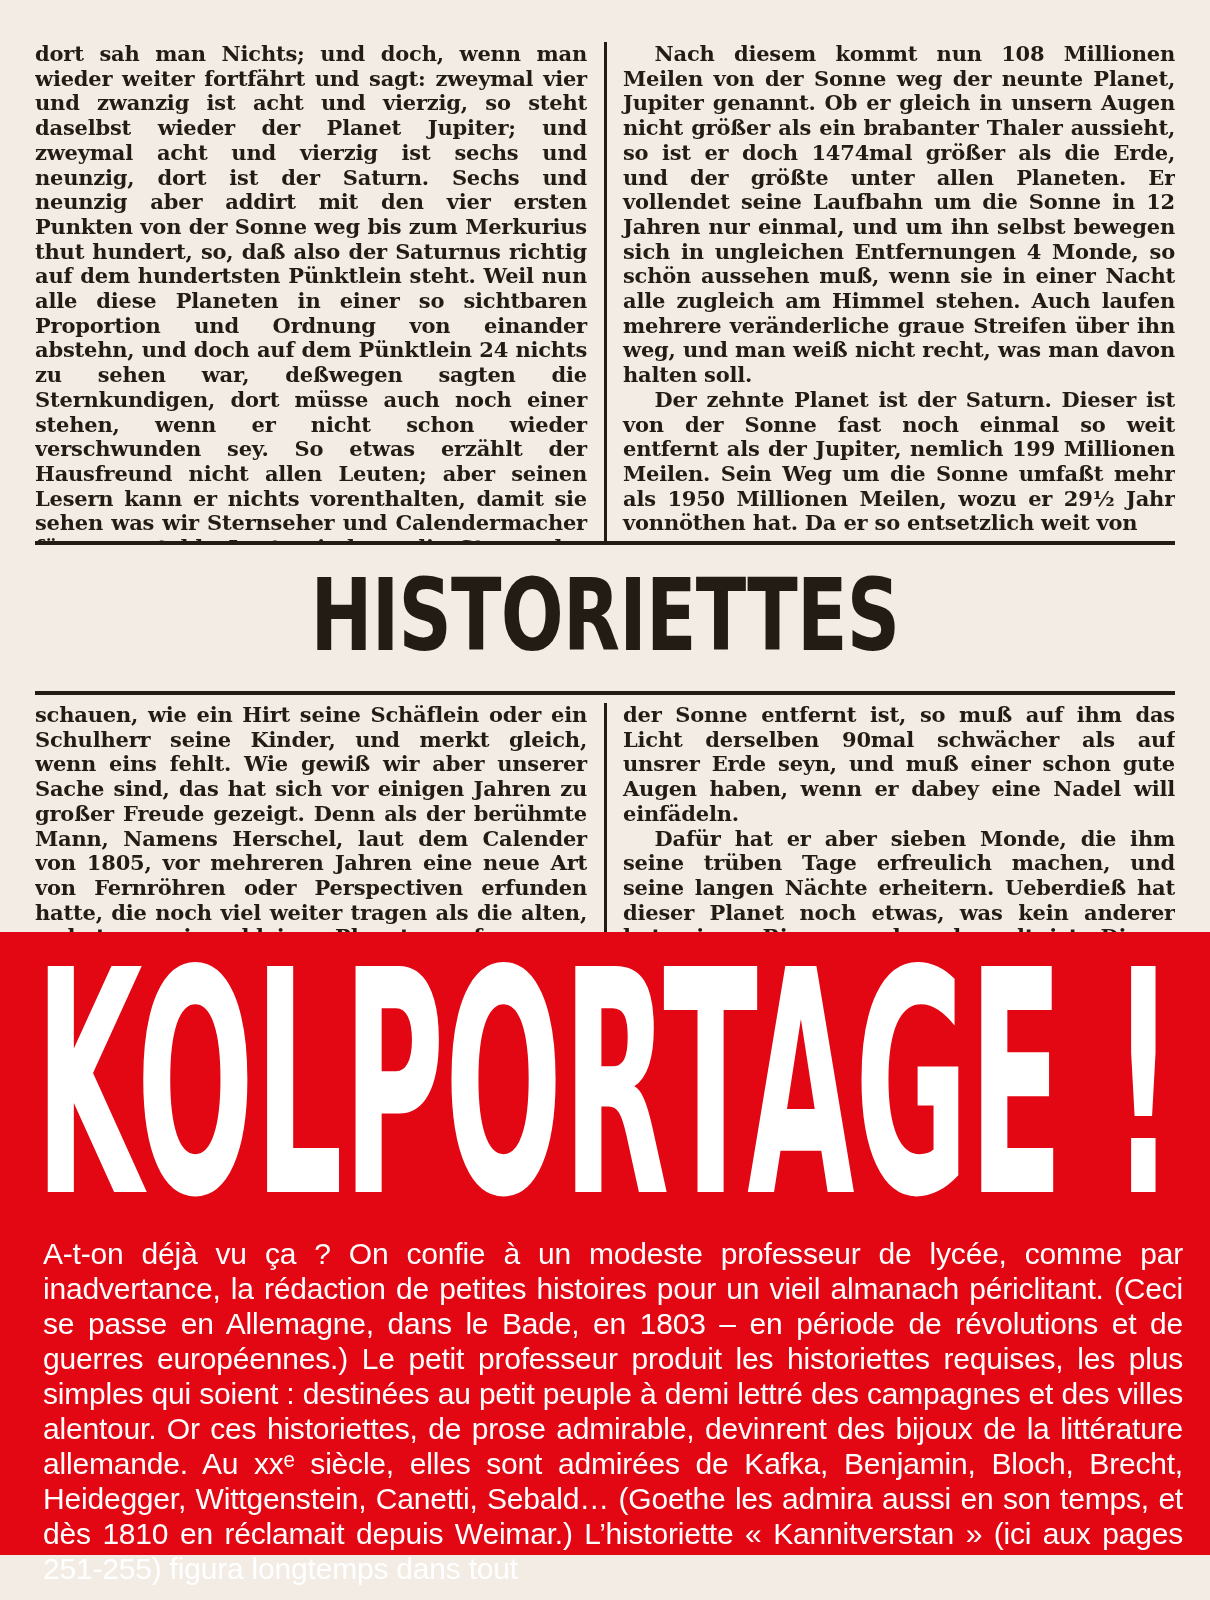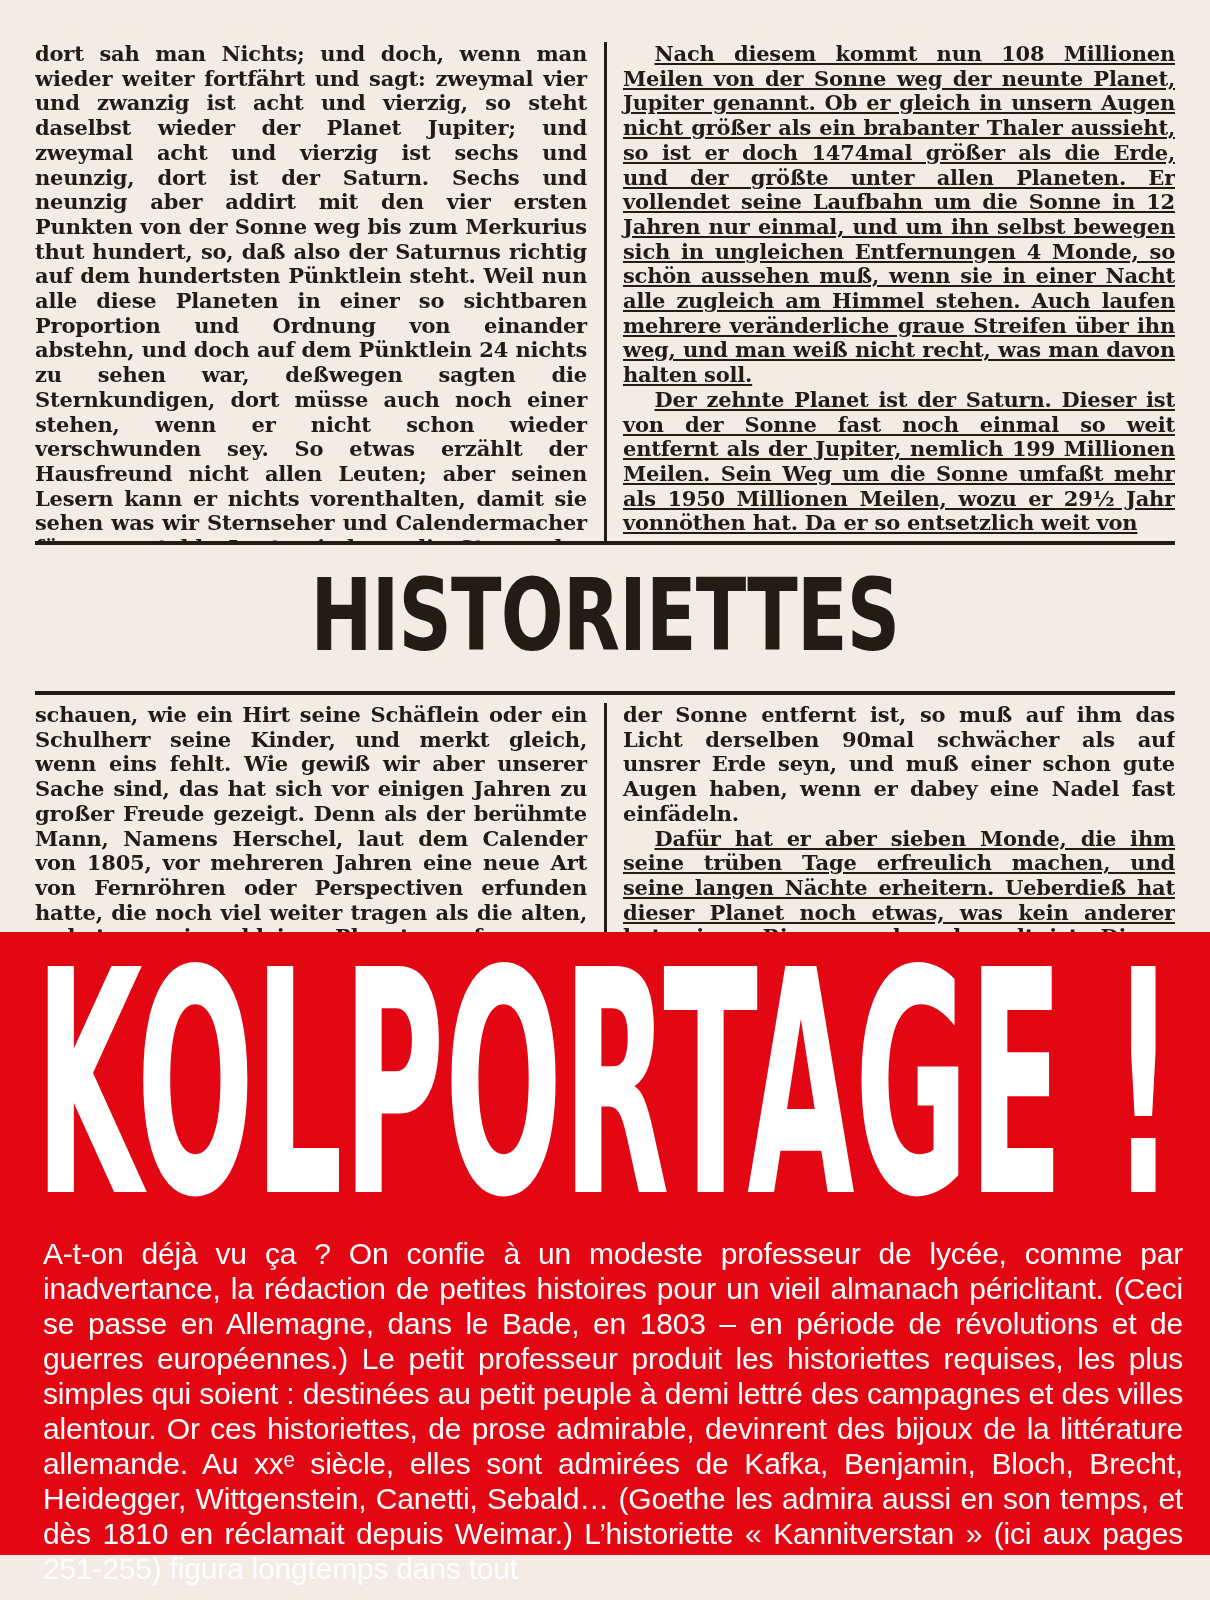--- a/index.html
+++ b/index.html
@@ -45,21 +45,21 @@
   }
   .fr-col p{
     margin:0;
     font-family:"DejaVu Serif", serif;
     font-weight:bold;
     font-size:21px;
     line-height:24.7px;
     letter-spacing:-0.2px;
     text-align:justify;
   }
-  .fr-col p.indent{ text-indent:1.5em;text-decoration:underline; }
+  .fr-col p.indent{ text-indent:1.5em; }
   
   .hrule{
     position:absolute;
     left:35px;
     width:1140px;
     height:4px;
     background:var(--ink);
   }
   .hrule-1{ top:541px; }
   .hrule-2{ top:691px; }
@@ -142,21 +142,21 @@
   <div class="hrule hrule-2"></div>
 
   <section class="fraktur-block block-bottom">
     <div class="fr-col">
       <p>schauen, wie ein Hirt seine Schäflein oder ein Schulherr seine Kinder, und merkt gleich, wenn eins fehlt. Wie gewiß wir aber unserer Sache sind, das hat sich vor einigen Jahren zu großer Freude gezeigt. Denn als der berühmte Mann, Namens Herschel, laut dem Calender von 1805, vor mehreren Jahren eine neue Art von Fernröhren oder Perspectiven erfunden hatte, die noch viel weiter tragen als die alten, so hat man einen kleinen Planeten auf</p>
     </div>
     <div class="col-gap">
       <div class="vline"></div>
     </div>
     <div class="fr-col">
-      <p>der Sonne entfernt ist, so muß auf ihm das Licht derselben 90mal schwächer als auf unsrer Erde seyn, und muß einer schon gute Augen haben, wenn er dabey eine Nadel fast einfädeln.</p>
+      <p>der Sonne entfernt ist, so muß auf ihm das Licht derselben 90mal schwächer als auf unsrer Erde seyn, und muß einer schon gute Augen haben, wenn er dabey eine Nadel will einfädeln.</p>
       <p class="indent">Dafür hat er aber sieben Monde, die ihm seine trüben Tage erfreulich machen, und seine langen Nächte erheitern. Ueberdieß hat dieser Planet noch etwas, was kein anderer hat, einen Ring, so aber doppelt ist. Dieser Ring zieht sich in einer nicht gar großen Entfernung um</p>
     </div>
   </section>
 
   <section class="banner">
     <svg class="banner-headline" viewBox="0 0 1140 240" preserveAspectRatio="none" aria-hidden="false">
       <text x="0" y="230" font-size="310" textLength="1140" lengthAdjust="spacingAndGlyphs">KOLPORTAGE !</text>
     </svg>
     <p class="banner-body">A-t-on déjà vu ça ? On confie à un modeste professeur de lycée, comme par inadvertance, la rédaction de petites histoires pour un vieil almanach périclitant. (Ceci se passe en Allemagne, dans le Bade, en 1803 – en période de révolutions et de guerres européennes.) Le petit professeur produit les historiettes requises, les plus simples qui soient : destinées au petit peuple à demi lettré des campagnes et des villes alentour. Or ces historiettes, de prose admirable, devinrent des bijoux de la littérature allemande. Au xxᵉ siècle, elles sont admirées de Kafka, Benjamin, Bloch, Brecht, Heidegger, Wittgenstein, Canetti, Sebald… (Goethe les admira aussi en son temps, et dès 1810 en réclamait depuis Weimar.) L’historiette « Kannitverstan » (ici aux pages 251-255) figura longtemps dans tout</p>
   </section>

